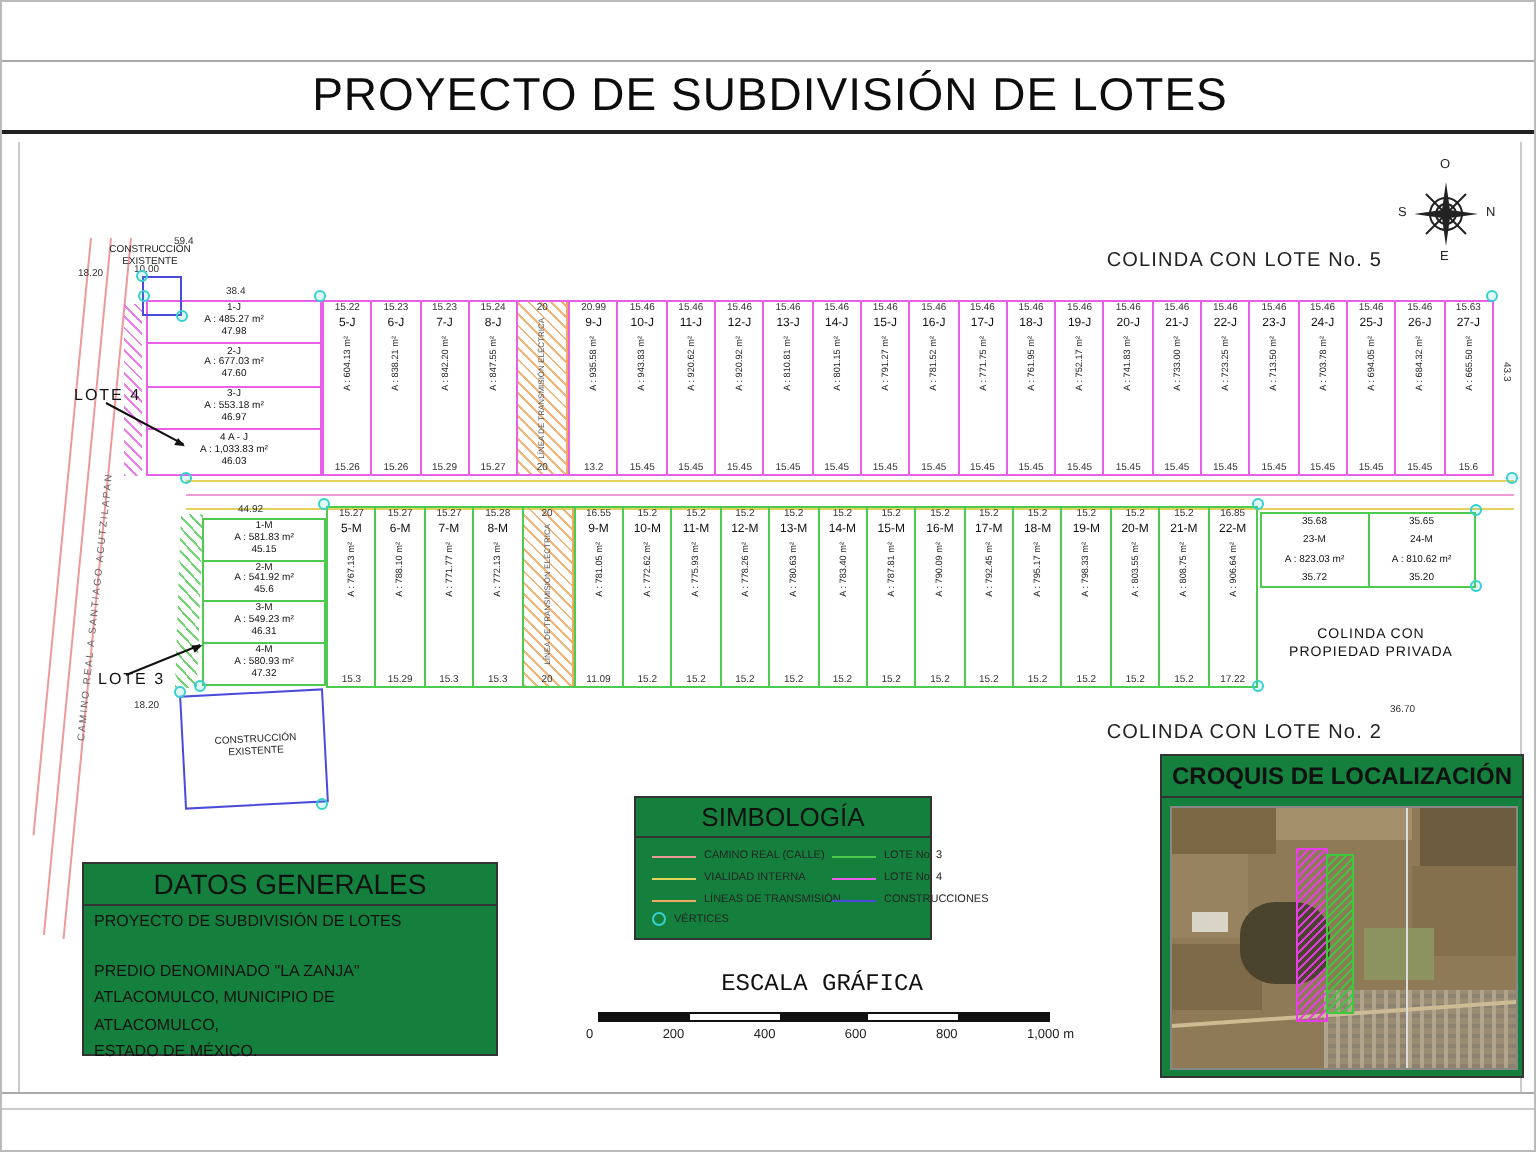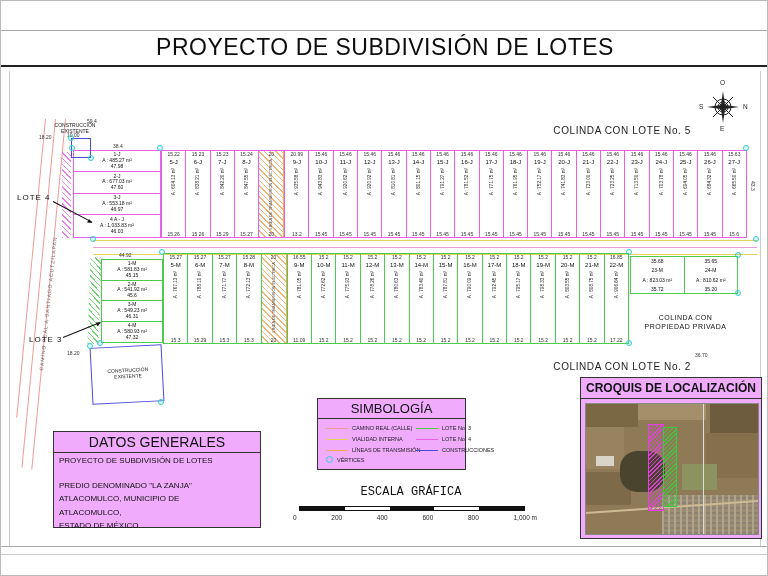--- a/index.html
+++ b/index.html
@@ -41,34 +41,34 @@
   .fdim.vert{writing-mode:vertical-rl;}
   
   .road{position:absolute;width:0;border-left:1.4px solid #ef9a9a;transform-origin:top left;}
   .roadlbl{position:absolute;writing-mode:vertical-rl;transform:rotate(186deg);font-size:5px;color:#666;letter-spacing:1px;}
   .hatchM{position:absolute;left:61px;top:151px;width:9px;height:86px;
           background:repeating-linear-gradient(45deg,rgba(232,95,232,.8) 0 1px,rgba(0,0,0,0) 1px 4px);}
   .hatchG{position:absolute;left:88px;top:256px;width:11px;height:87px;transform:rotate(2deg);
           background:repeating-linear-gradient(45deg,rgba(78,203,78,.8) 0 1px,rgba(0,0,0,0) 1px 4px);}
   .vialidad{position:absolute;left:92px;top:239px;width:664px;height:13px;border-top:1px solid #e3d35a;border-bottom:1px solid #e3d35a;}
   .vialidad .mid{position:absolute;left:0;top:6px;width:100%;height:0;border-top:1px solid #ef9ad2;}
-  .lote-lbl{position:absolute;font-size:8px;letter-spacing:1px;color:#111;}
+  .lote-lbl{position:absolute;font-size:8px;letter-spacing:1px;color:#111;margin-left:20px;}
   .arrow{position:absolute;height:0;border-top:1px solid #111;transform-origin:left center;}
   .arrow::after{content:"";position:absolute;right:-1px;top:-2.5px;border-left:5px solid #111;border-top:2px solid transparent;border-bottom:2px solid transparent;}
   .constr{position:absolute;border:1.3px solid #4b4bdb;box-sizing:border-box;}
   .constr-lbl{position:absolute;font-size:5px;line-height:6px;text-align:center;color:#222;}
   .vertex{position:absolute;width:4px;height:4px;border:1px solid #35d0d0;border-radius:50%;background:rgba(53,208,208,.15);}
   .colright{position:absolute;left:612px;top:312px;width:145px;text-align:center;font-size:7px;line-height:9px;letter-spacing:.5px;}
   
   .compass{position:absolute;left:698px;top:80px;width:48px;height:48px;}
   .compass span{position:absolute;font-size:6.5px;color:#222;}
   
-  .box{position:absolute;border:1px solid #333;box-sizing:border-box;background:#f0abfc;}
+  .box{position:absolute;border:1px solid #333;box-sizing:border-box;background:#15803d;}
   .box .bt{text-align:center;border-bottom:1px solid #333;}
-  .datos{left:40px;top:430px;width:208px;height:97px;margin-left:12px;}
+  .datos{left:40px;top:430px;width:208px;height:97px;}
   .datos .bt{font-size:14px;padding:2px 0;}
   .datos .bl{font-size:8px;line-height:10.5px;padding:3px 5px 0;}
   .simb{left:316px;top:397px;width:149px;height:72px;}
   .simb .bt{font-size:13px;padding:2px 0;}
   .legend{position:relative;height:46px;}
   .litem{position:absolute;display:flex;align-items:center;}
   .sw{width:22px;height:0;border-top:1.6px solid #000;margin-right:4px;flex:0 0 auto;}
   .swc{width:7px;height:7px;border:1.4px solid #35d0d0;border-radius:50%;margin-right:4px;flex:0 0 auto;box-sizing:border-box;}
   .litem .ltxt{font-size:5.5px;white-space:nowrap;color:#222;}
   .esc-title{position:absolute;left:300px;top:484px;width:220px;text-align:center;font-size:12px;font-family:Liberation Mono, monospace;}

